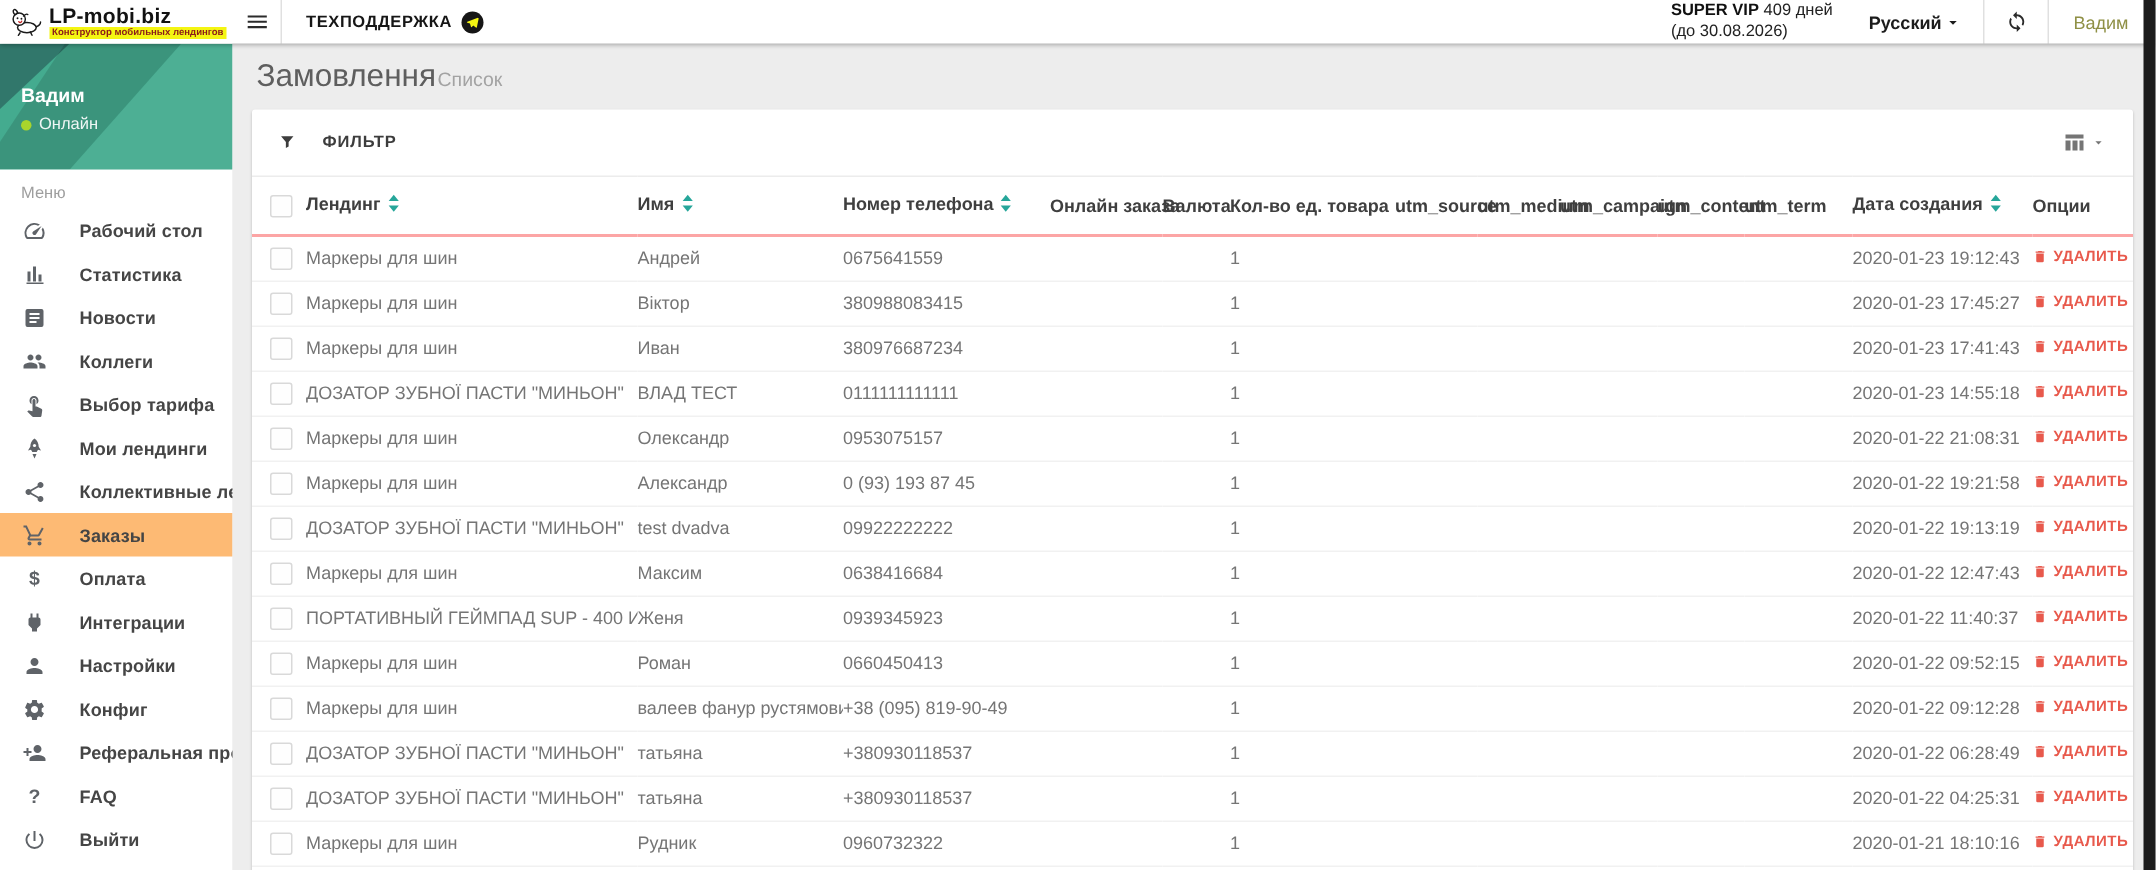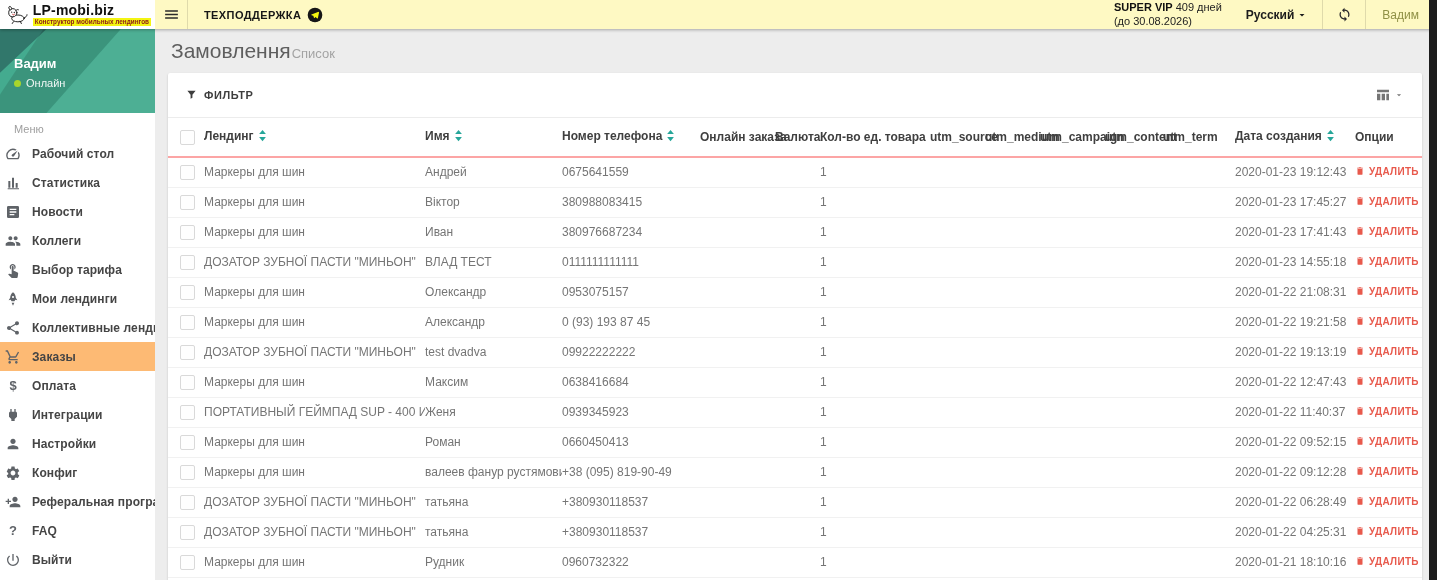--- a/index.html
+++ b/index.html
@@ -1,19 +1,19 @@
 <!DOCTYPE html>
 <html><head>
 <meta charset="utf-8">
 <style>
   * { margin:0; padding:0; box-sizing:border-box; }
   html,body { width:1437px; height:580px; overflow:hidden; font-family:"Liberation Sans", sans-serif; background:#ededed; }
 
   
-  .topbar { height:29px; background:#fef9c3; display:flex; align-items:stretch; position:relative; z-index:5; box-shadow:0 1px 3px rgba(0,0,0,.3); }
+  .topbar { height:29px; background:#ffffff; display:flex; align-items:stretch; position:relative; z-index:5; box-shadow:0 1px 3px rgba(0,0,0,.3); }
   .logo { width:155px; background:#fff; display:flex; align-items:center; gap:4px; padding:1px 4px 1px 6px; flex:none; }
   .logo-txt { display:flex; flex-direction:column; line-height:1; }
   .logo-title { font-size:14px; font-weight:bold; color:#121212; letter-spacing:.2px; }
   .logo-sub { font-size:6.4px; font-weight:bold; color:#8b1a1a; background:#f4f512; padding:1px 2px; margin-top:1px; white-space:nowrap; }
   .hamburger { width:33px; display:flex; align-items:center; justify-content:center; border-right:1px solid rgba(0,0,0,.12); cursor:pointer; }
   .support { display:flex; align-items:center; gap:6px; padding:0 16px; cursor:pointer; }
   .support-label { font-size:11px; font-weight:bold; color:#161616; letter-spacing:.4px; }
   .tb-spacer { flex:1; }
   .plan { display:flex; flex-direction:column; justify-content:center; line-height:1.25; font-size:11px; color:#222; padding:0 10px; }
   .plan b { font-weight:bold; color:#111; }
@@ -28,36 +28,36 @@
 
   .user-panel { height:84px; background:#44ab8f; position:relative; overflow:hidden; flex:none; }
   .up-poly1 { position:absolute; inset:0; background:rgba(25,48,58,.42); clip-path:polygon(0 0, 30% 0, 0 52%); }
   .up-poly2 { position:absolute; inset:0; background:rgba(0,0,0,.13); clip-path:polygon(28% 0, 78% 0, 30% 100%, 0 100%, 0 78%); }
   .up-poly3 { position:absolute; inset:0; background:rgba(255,255,255,.05); clip-path:polygon(78% 0, 100% 0, 100% 100%, 30% 100%); }
   .up-name { position:relative; margin:27px 0 0 14px; color:#fff; font-size:13px; font-weight:bold; }
   .up-status { position:relative; margin:6px 0 0 14px; display:flex; align-items:center; gap:5px; font-size:11px; color:rgba(255,255,255,.92); }
   .up-dot { width:7px; height:7px; border-radius:50%; background:#a8d52c; }
 
   .menu-label { font-size:11px; color:#9e9e9e; padding:10px 14px 4px; }
-  .mi { height:29px; display:flex; align-items:center; gap:10px; padding:0 4px; cursor:pointer; }
+  .mi { height:29px; display:flex; align-items:center; gap:21px; padding:0 14px; cursor:pointer; }
   .mi.active { background:#fdba74; }
   .mi-icon { width:18px; display:flex; justify-content:center; color:#5f6368; flex:none; }
   .mi-icon svg { display:block; }
   .icon-text { font-size:13px; font-weight:bold; color:#5f6368; width:18px; text-align:center; line-height:1; }
   .mi-label { font-size:12px; font-weight:bold; color:#454545; white-space:nowrap; letter-spacing:.1px; }
 
   
   .main { flex:1; padding:8px 15px 0 13px; position:relative; background:#ededed; }
   .page-head { display:flex; align-items:baseline; gap:1px; margin:2px 0 10px 3px; }
   .page-title { font-size:21px; color:#5e5e5e; }
   .page-sub { font-size:13px; color:#a3a3a3; }
 
   .card { background:#fff; border-radius:2px; box-shadow:0 1px 2px rgba(0,0,0,.22); width:1254px; }
   .toolbar { height:44px; display:flex; align-items:center; justify-content:space-between; padding:0 18px; }
-  .filter-btn { display:flex; gap:7px; cursor:pointer; }
+  .filter-btn { display:flex; gap:18px; cursor:pointer; }
   .filter-label { font-size:11px; font-weight:bold; color:#3d3d3d; letter-spacing:.6px; }
   .cols-btn { display:flex; align-items:center; gap:3px; cursor:pointer; color:#757575; }
 
   table { width:100%; border-collapse:collapse; table-layout:fixed; }
   thead th { font-size:12px; font-weight:bold; color:#3f3f3f; text-align:left; padding:11px 8px 11px 0; border-top:1px solid #ececec; border-bottom:2px solid #fca5a5; white-space:nowrap; overflow:visible; }
   thead th.sortable { cursor:pointer; }
   .sort-ic { display:inline-block; vertical-align:-2px; margin-left:4px; }
   tbody td { font-size:12px; color:#757575; padding:7px 8px 7px 0; border-top:1px solid #f1f1f1; white-space:nowrap; overflow:hidden; line-height:13px; }
   tbody tr:first-child td { border-top:none; }
   .cb-cell { padding-left:12px !important; width:36px; }

